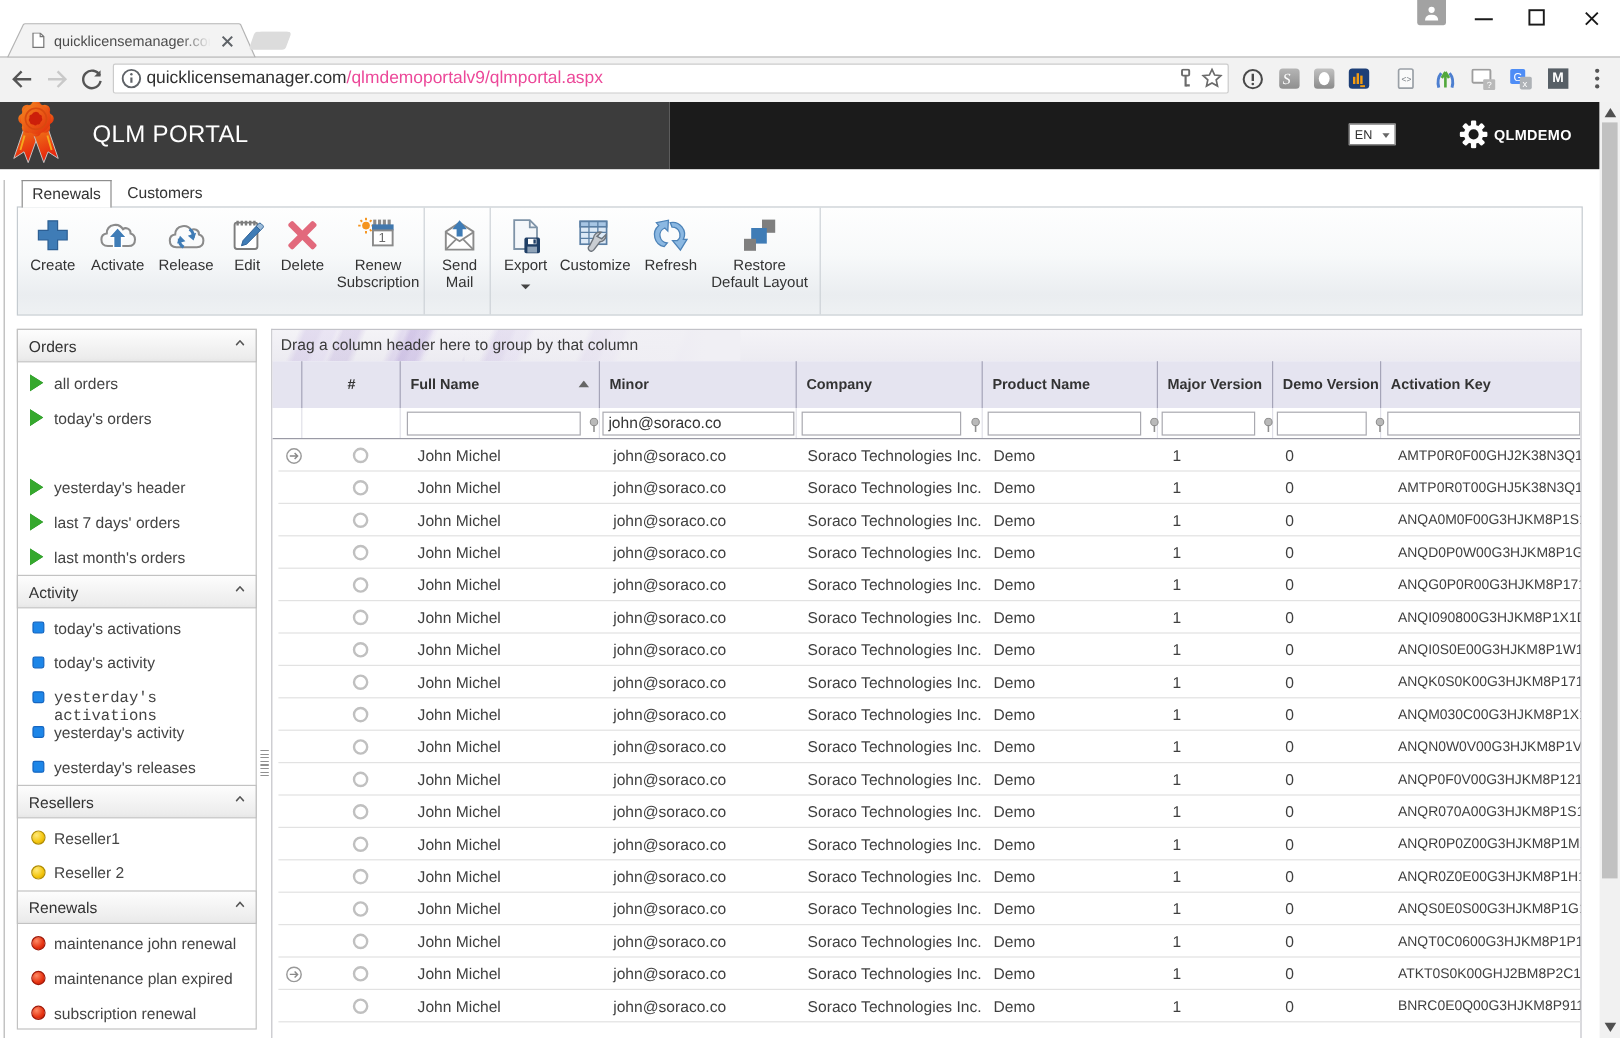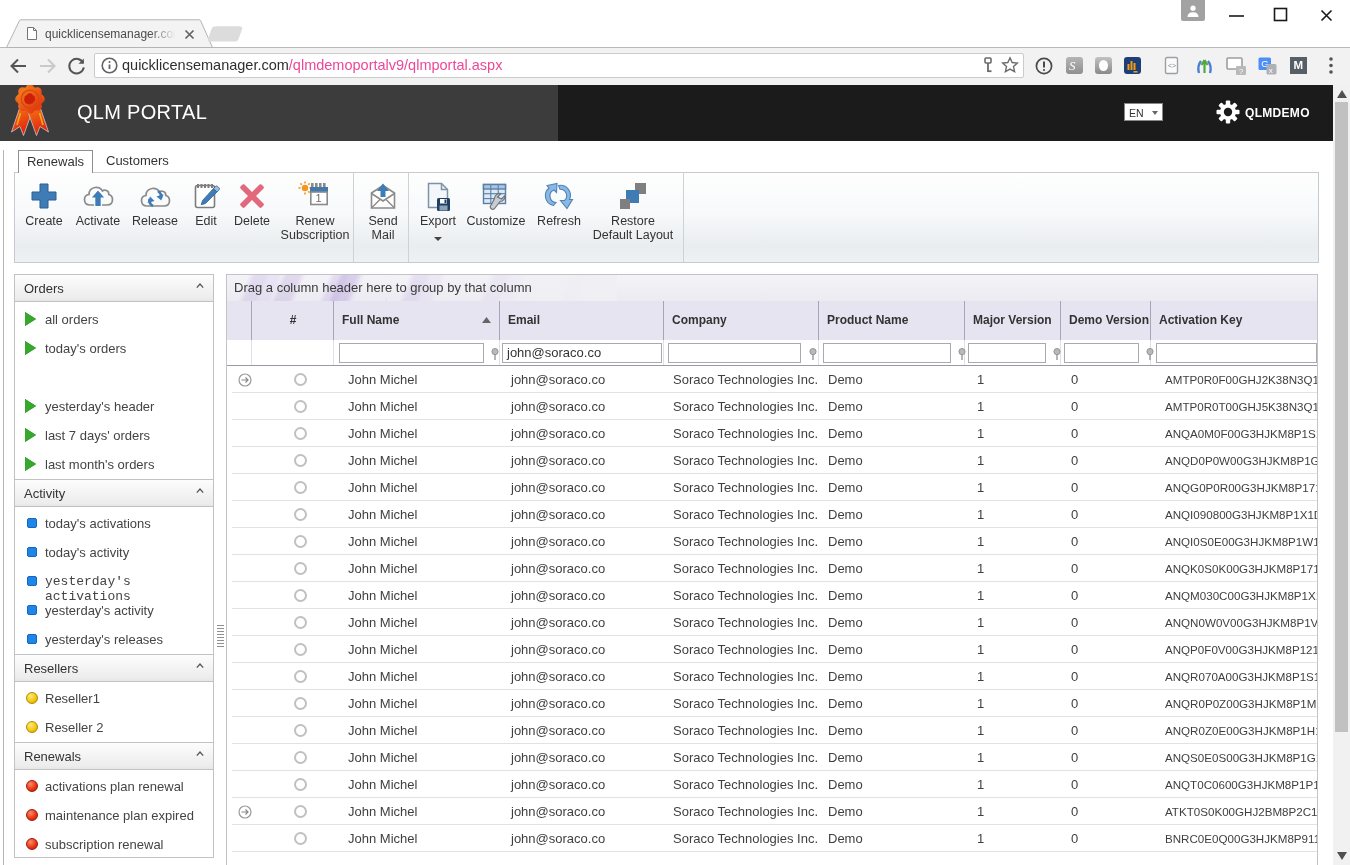--- a/index.html
+++ b/index.html
@@ -408,21 +408,21 @@
         <span class="txt">Reseller 2</span>
       </div>
       <div class="shead" style="top:467px;">
         <span class="t">Renewals</span>
         <svg class="ch" viewBox="0 0 10 10">
           <path d="M1 7 L5 2.5 L9 7" fill="none" stroke="#555" stroke-width="1.6"></path>
         </svg>
       </div>
       <div class="sitem" style="top:497px;">
         <span class="icoR"></span>
-        <span class="txt">activations plan renewal</span>
+        <span class="txt">maintenance john renewal</span>
       </div>
       <div class="sitem" style="top:526px;">
         <span class="icoR"></span>
         <span class="txt">maintenance plan expired</span>
       </div>
       <div class="sitem" style="top:555px;text-align:right;">
         <span class="icoR"></span>
         <span class="txt">subscription renewal</span>
       </div>
     </div>
@@ -441,21 +441,21 @@
         <div class="hcell" style="left:25px;width:82px;">
           <span style="left:0;width:82px;text-align:center;">#</span>
         </div>
         <div class="hcell" style="left:107px;width:166px;">
           <span style="left:8px;">Full Name</span>
           <svg style="position:absolute;right:8px;top:16px;" width="9" height="6" viewBox="0 0 9 6">
             <path d="M4.5 0 L9 6 L0 6 Z" fill="#666"></path>
           </svg>
         </div>
         <div class="hcell" style="left:273px;width:164px;">
-          <span style="left:8px;">Email</span>
+          <span style="left:8px;">Minor</span>
         </div>
         <div class="hcell" style="left:437px;width:155px;">
           <span style="left:8px;">Company</span>
         </div>
         <div class="hcell" style="left:592px;width:146px;">
           <span style="left:8px;">Product Name</span>
         </div>
         <div class="hcell" style="left:738px;width:96px;">
           <span style="left:8px;">Major Version</span>
         </div>

